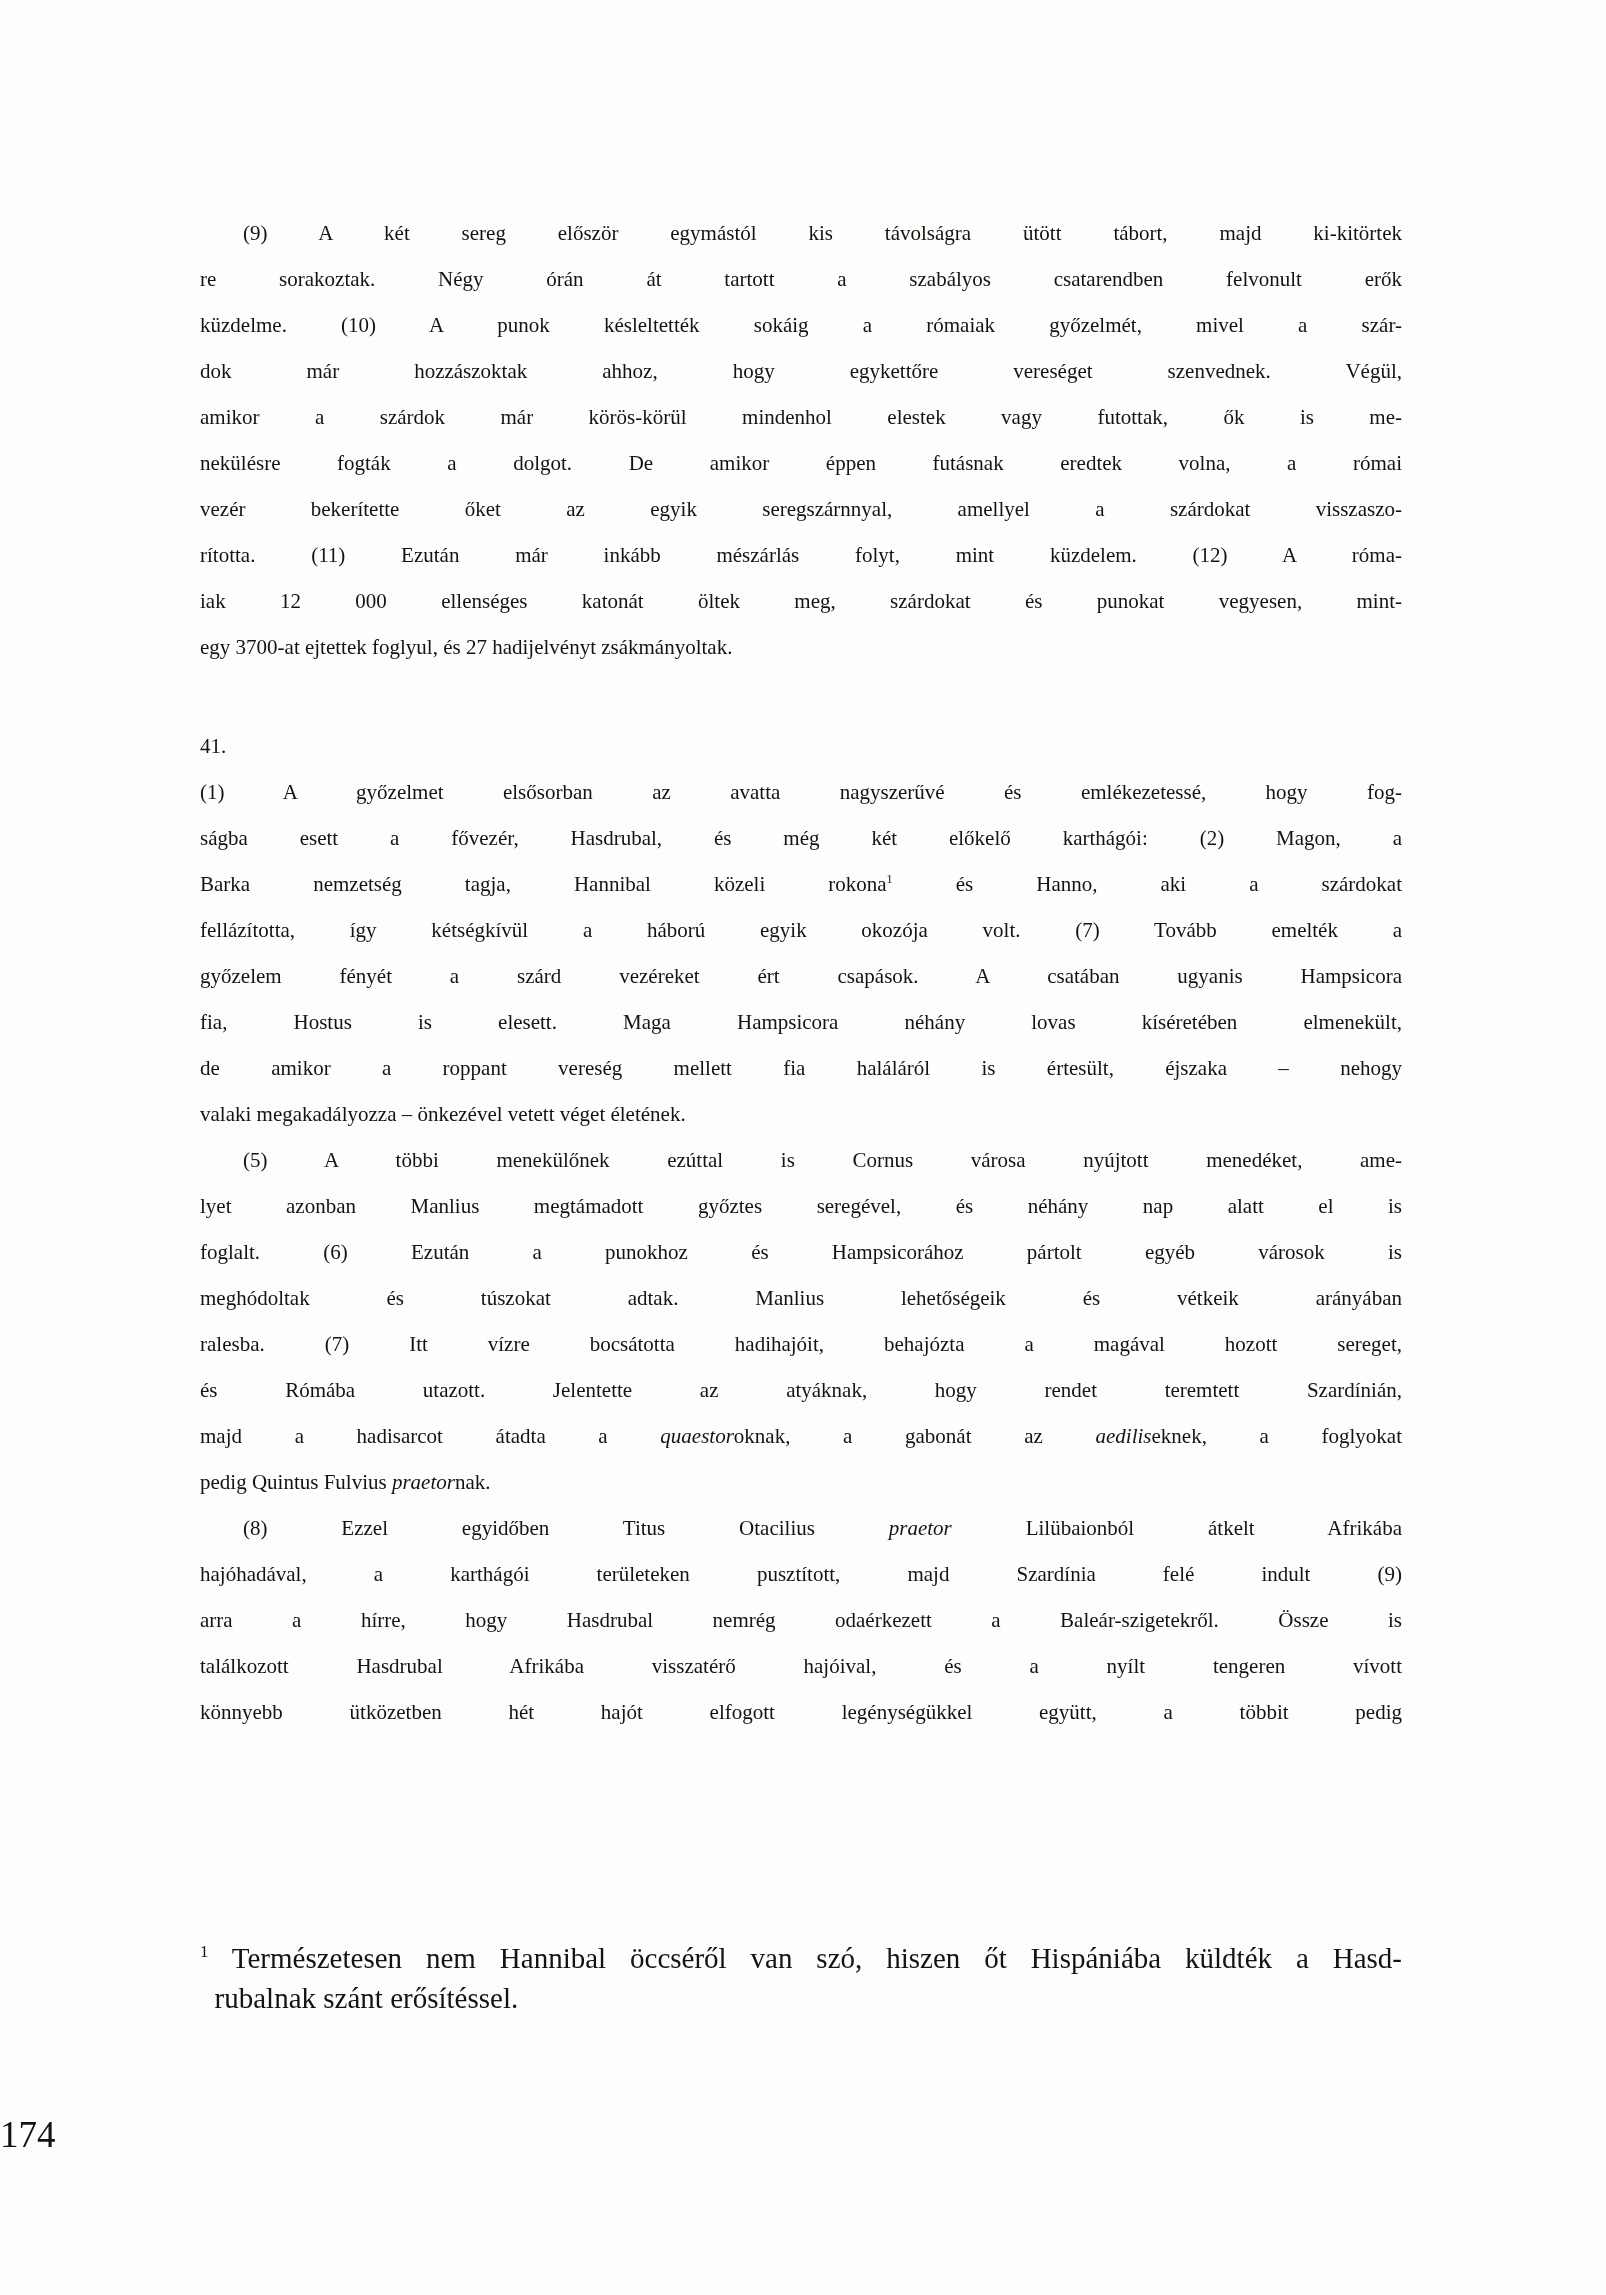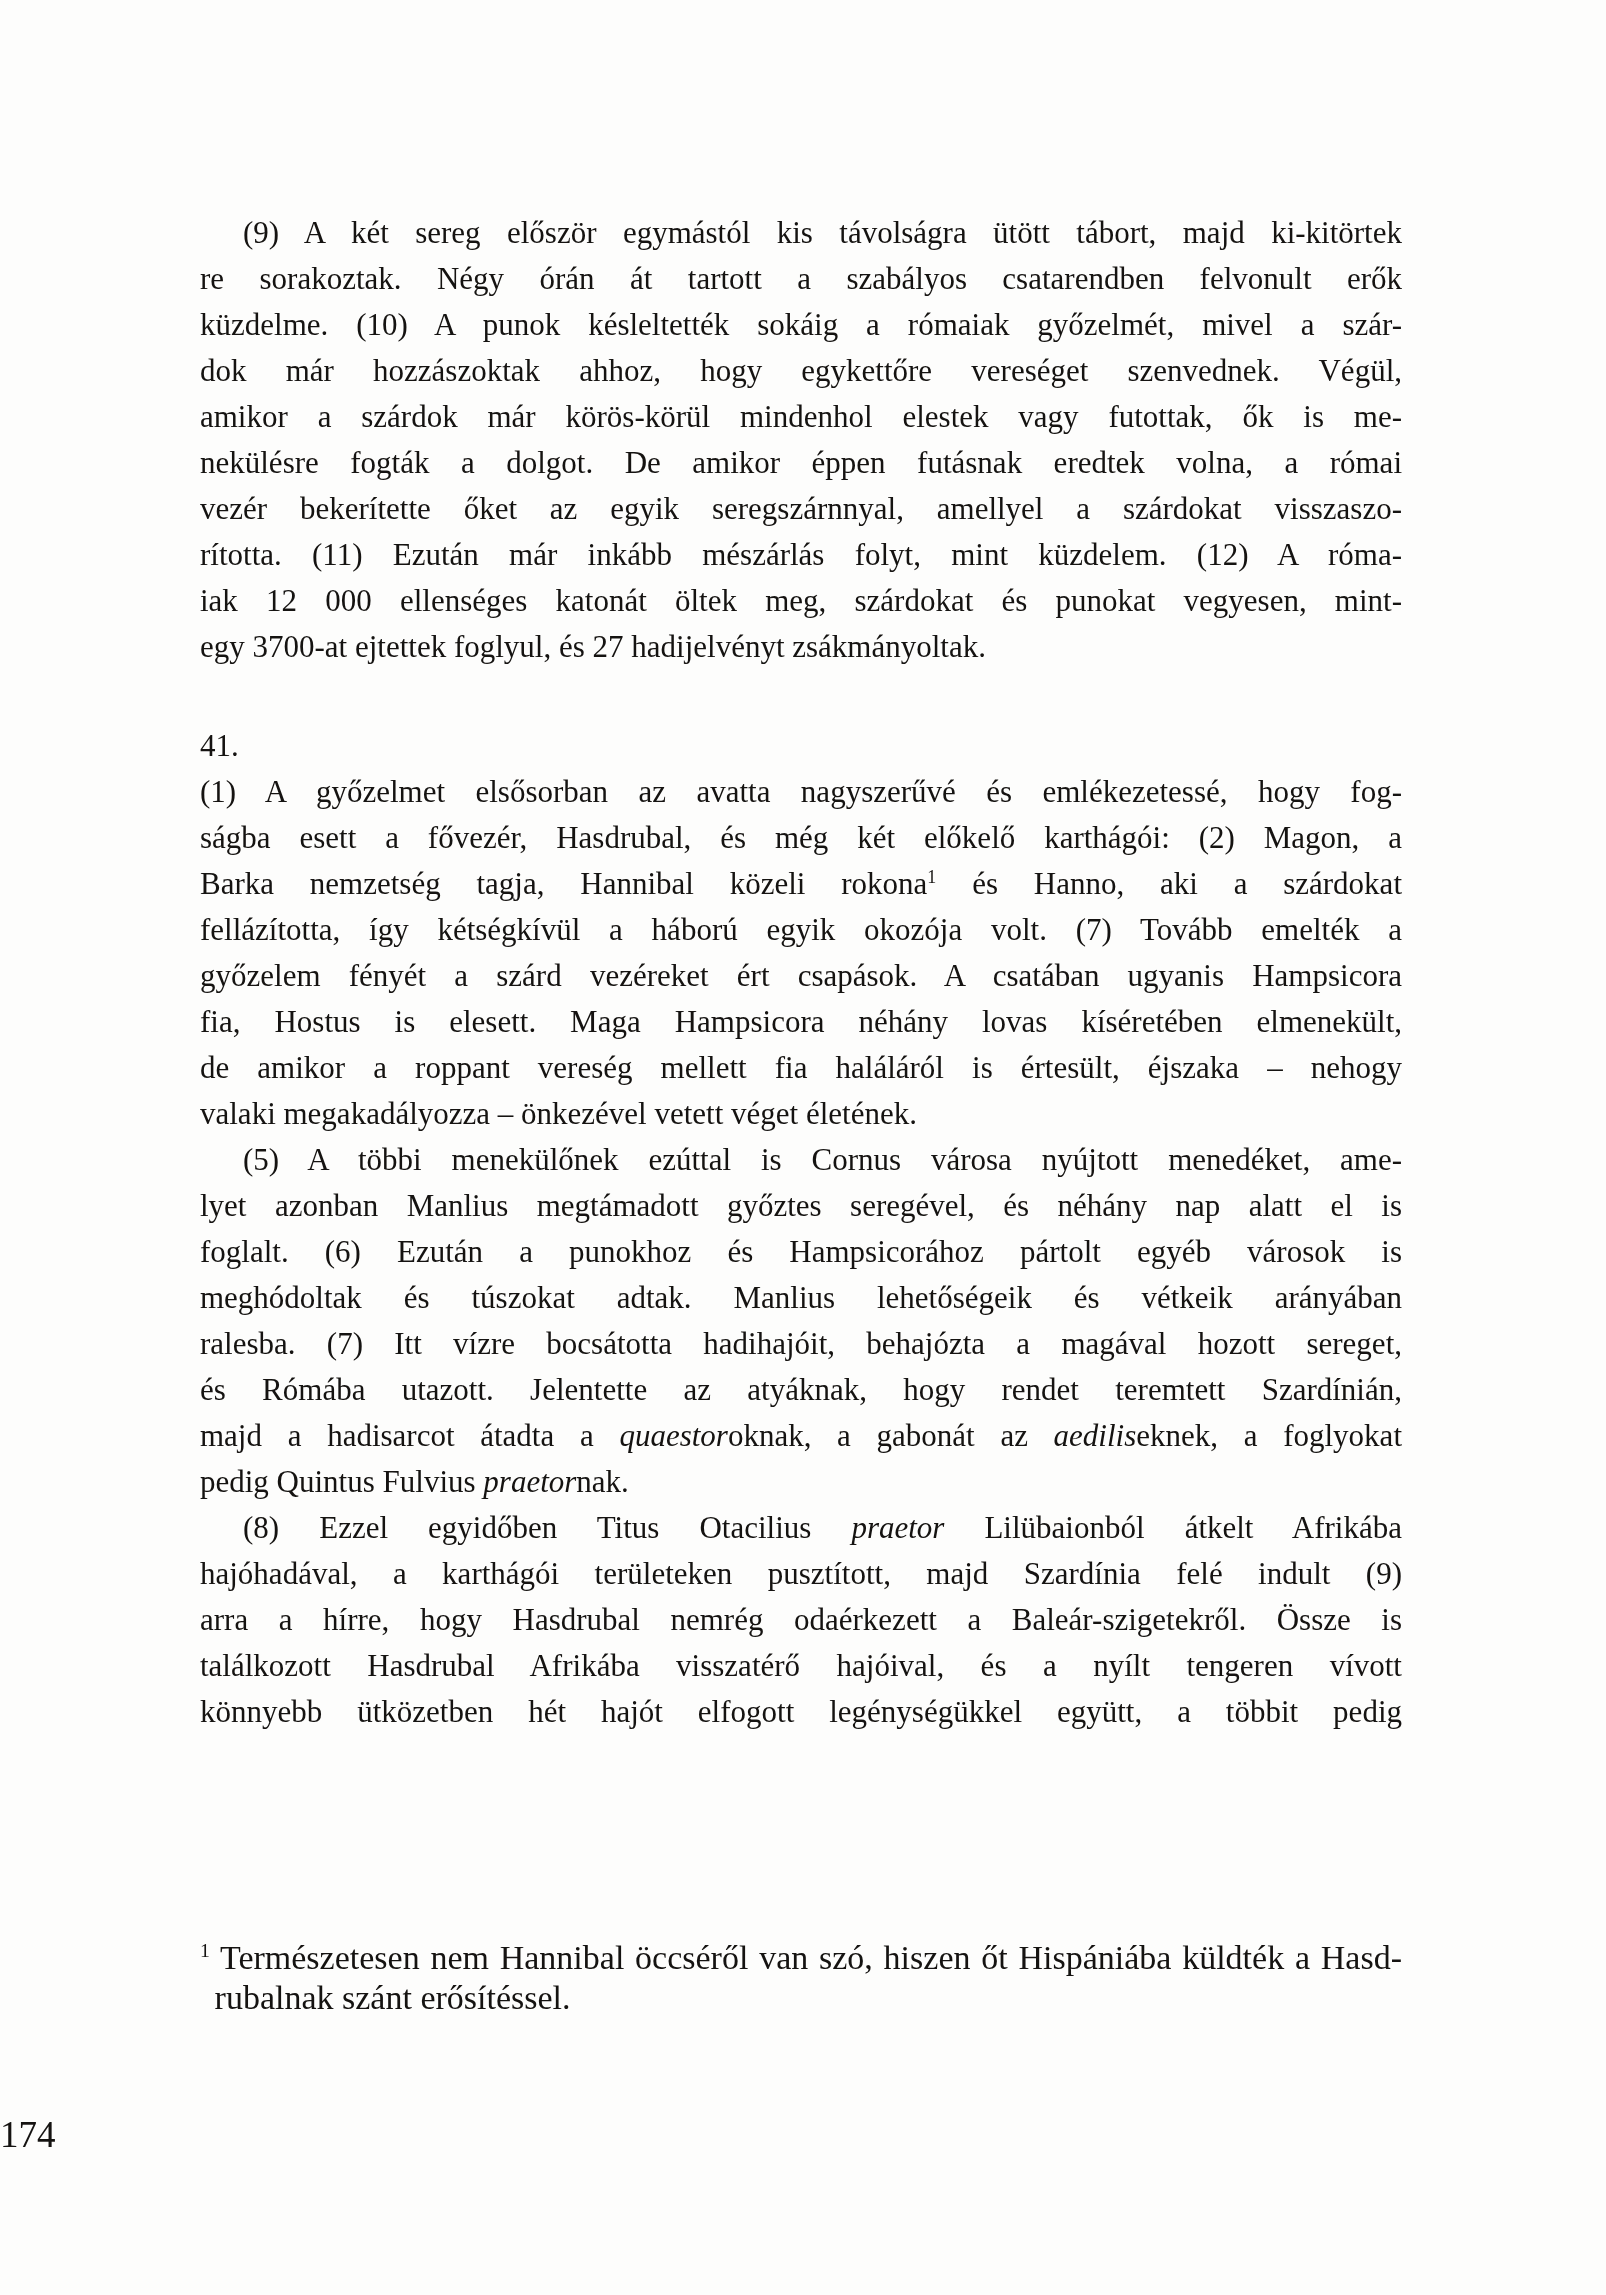--- a/index.html
+++ b/index.html
@@ -11,21 +11,21 @@
     background: #fdfdfc;
     color: #151311;
     font-family: "Liberation Serif", "DejaVu Serif", serif;
     overflow: hidden;
   }
   .text-block {
     position: absolute;
     left: 200px;
     top: 210px;
     width: 1202px;
-    font-size: 31px;
+    font-size: 21px;
     line-height: 46px;
   }
   .block { margin: 0; }
   .block.gap-before { margin-top: 53px; }
   .line {
     text-align: justify;
     text-align-last: justify;
     text-justify: inter-word;
   }
   .line.last { text-align-last: left; }
@@ -34,21 +34,21 @@
   .sup {
     font-size: 0.58em;
     vertical-align: super;
     line-height: 0;
   }
   .footnote {
     position: absolute;
     left: 200px;
     top: 1938px;
     width: 1202px;
-    font-size: 34px;
+    font-size: 29px;
     line-height: 40px;
   }
   .fn-line {
     text-align: justify;
     text-align-last: justify;
     text-justify: inter-word;
   }
   .fn-line.last {
     text-align-last: left;
     padding-left: 14.6px;

